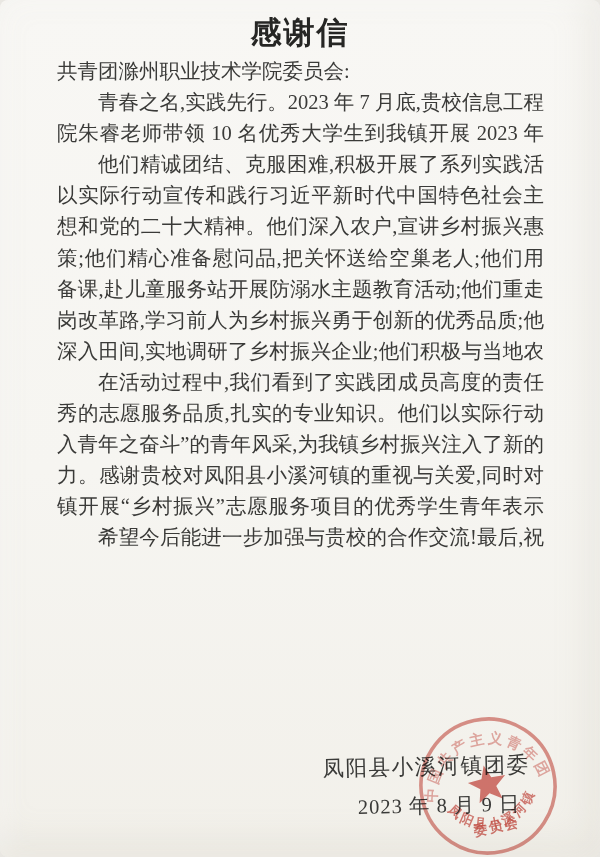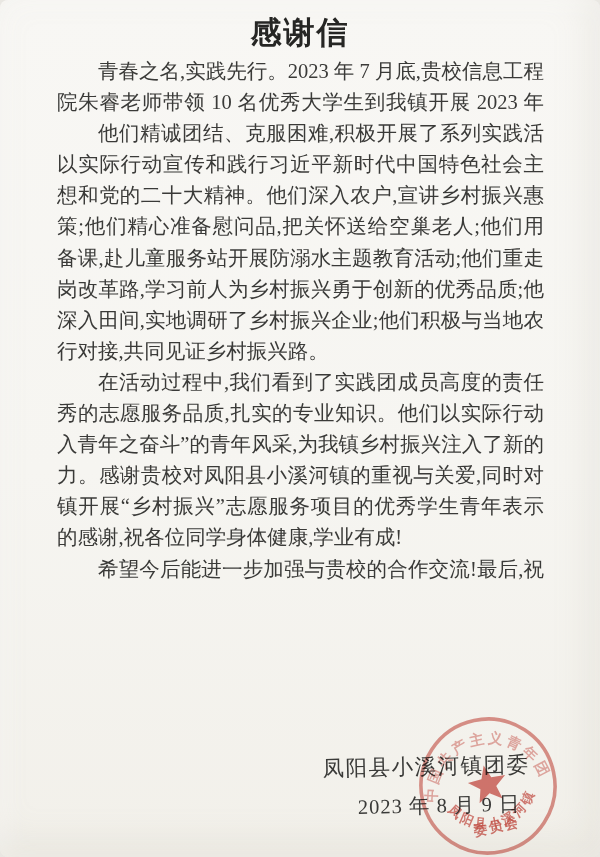--- a/index.html
+++ b/index.html
@@ -91,36 +91,35 @@
   .seal svg { width: 100%; height: 100%; }
 </style>
 </head>
 <body>
 
 <div class="page">
 
   <div class="title">感谢信</div>
 
   <div class="body">
+    <div class="line">共青团滁州职业技术学院委员会:</div>
     <div class="line j indent">青春之名,实践先行。2023 年 7 月底,贵校信息工程学</div>
     <div class="line j">院朱睿老师带领 10 名优秀大学生到我镇开展 2023 年全国大</div>
     <div class="line j indent">他们精诚团结、克服困难,积极开展了系列实践活动。</div>
     <div class="line j">以实际行动宣传和践行习近平新时代中国特色社会主义思</div>
     <div class="line j">想和党的二十大精神。他们深入农户,宣讲乡村振兴惠民政</div>
     <div class="line j">策;他们精心准备慰问品,把关怀送给空巢老人;他们用心</div>
     <div class="line j">备课,赴儿童服务站开展防溺水主题教育活动;他们重走小</div>
     <div class="line j">岗改革路,学习前人为乡村振兴勇于创新的优秀品质;他们</div>
     <div class="line j">深入田间,实地调研了乡村振兴企业;他们积极与当地农发</div>
-    <div class="line">行对接,共同见证乡村振兴路。</div>
     <div class="line j indent">在活动过程中,我们看到了实践团成员高度的责任感,优</div>
     <div class="line j">秀的志愿服务品质,扎实的专业知识。他们以实际行动践行</div>
     <div class="line j">入青年之奋斗”的青年风采,为我镇乡村振兴注入了新的活</div>
     <div class="line j">力。感谢贵校对凤阳县小溪河镇的重视与关爱,同时对赴我</div>
     <div class="line j">镇开展“乡村振兴”志愿服务项目的优秀学生青年表示衷心</div>
-    <div class="line">的感谢,祝各位同学身体健康,学业有成!</div>
     <div class="line j indent">希望今后能进一步加强与贵校的合作交流!最后,祝愿贵</div>
   </div>
 
   <div class="sig-block">
     <div class="sig-name">凤阳县小溪河镇团委</div>
     <div class="sig-date">2023 年 8 月 9 日</div>
   </div>
 
   <div class="seal">
     <svg viewBox="0 0 156 156" xmlns="http://www.w3.org/2000/svg">

